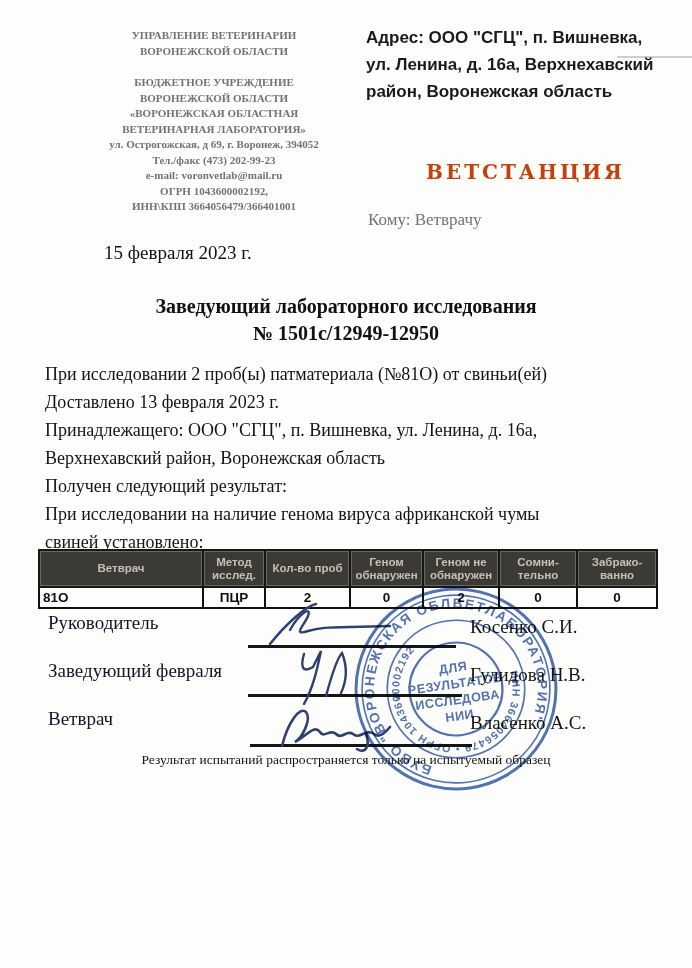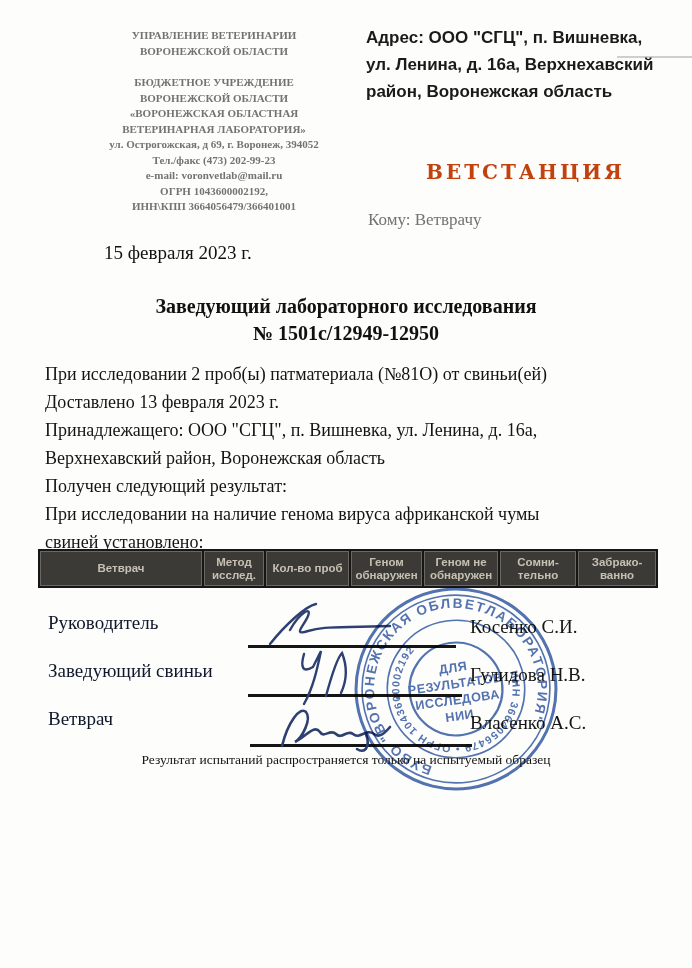--- a/index.html
+++ b/index.html
@@ -134,25 +134,34 @@
       <th>Кол-во проб</th>
       <th>Геном
 обнаружен</th>
       <th>Геном не
 обнаружен</th>
       <th>Сомни-
 тельно</th>
       <th>Забрако-
 ванно</th>
     </tr>
+    <tr>
+      <td class="first">81О</td>
+      <td>ПЦР</td>
+      <td>2</td>
+      <td>0</td>
+      <td>2</td>
+      <td>0</td>
+      <td>0</td>
+    </tr>
   </tbody>
     </table>
 
   <div class="sig-label" style="top:612px">Руководитель</div>
-  <div class="sig-label" style="top:660px">Заведующий свиньи</div>
+  <div class="sig-label" style="top:660px">Заведующий февраля</div>
   <div class="sig-label" style="top:708px">Ветврач</div>
 
   <div class="sig-line" style="left:248px; top:645px; width:208px"></div>
   <div class="sig-line" style="left:248px; top:694px; width:214px"></div>
   <div class="sig-line" style="left:250px; top:744px; width:222px"></div>
 
   <div class="sig-name" style="top:616px">Косенко С.И.</div>
   <div class="sig-name" style="top:664px">Гулидова Н.В.</div>
   <div class="sig-name" style="top:712px">Власенко А.С.</div>
 

